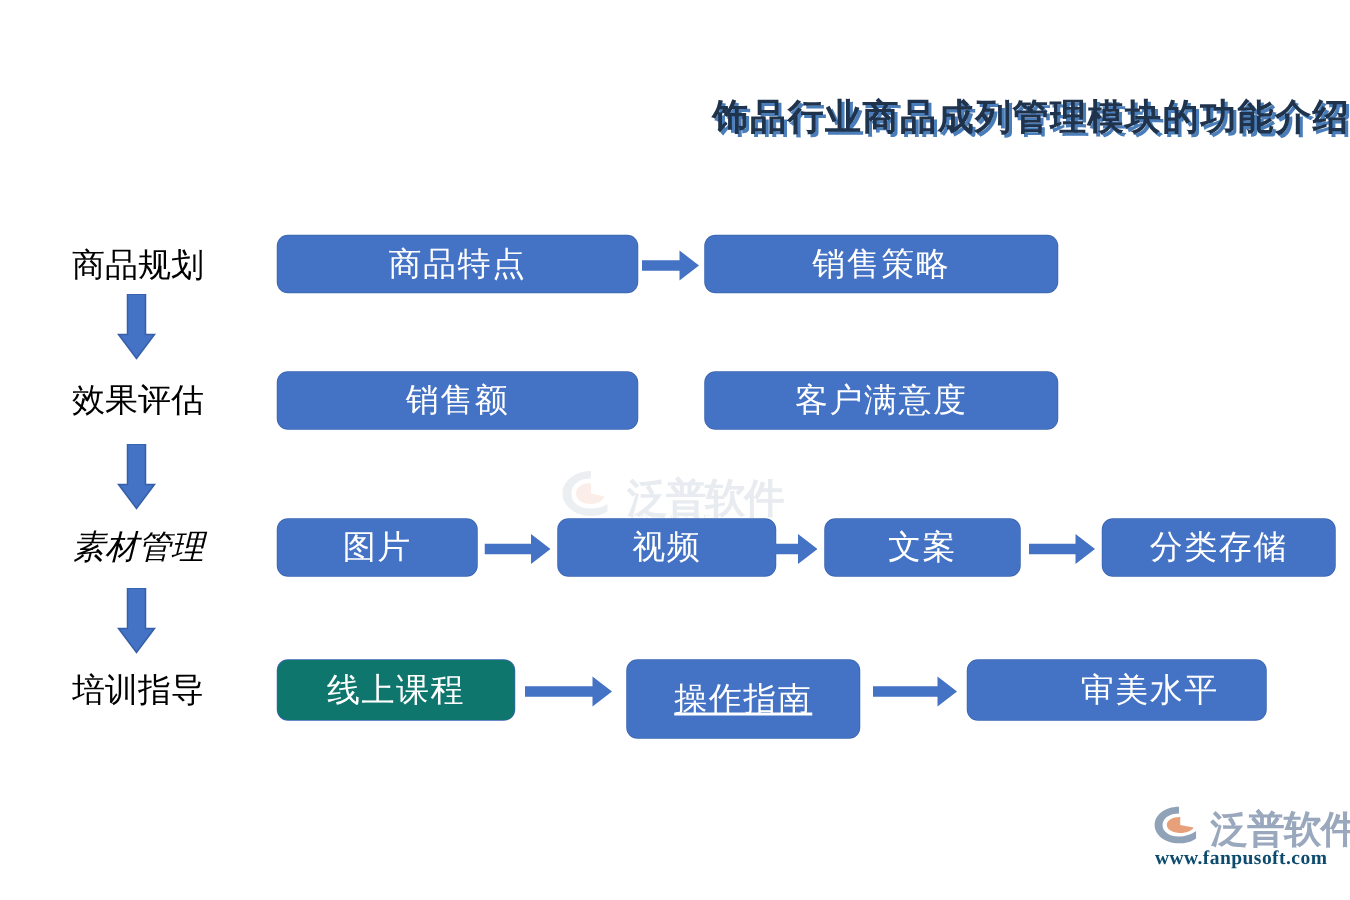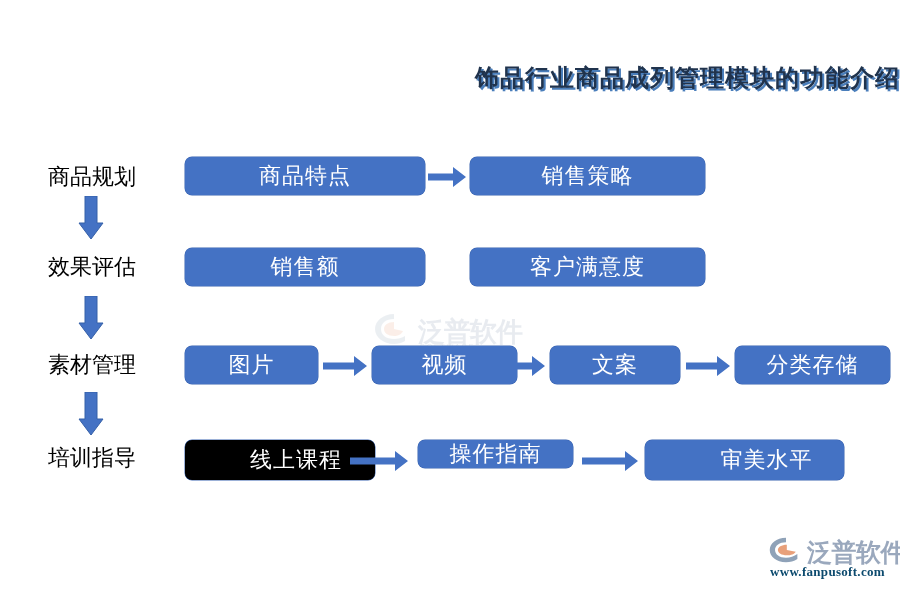--- a/index.html
+++ b/index.html
@@ -167,37 +167,37 @@
   <div id="rows-layer">
       <div class="stage-label" style="left: 17px; top: 166px;">商品规划</div>
       <div class="node-box" style="left: 185px; top: 157px; width: 240px; height: 38px; background: rgb(68, 114, 196); color: rgb(255, 255, 255);">商品特点</div>
       <div class="node-box" style="left: 470px; top: 157px; width: 235px; height: 38px; background: rgb(68, 114, 196); color: rgb(255, 255, 255);">销售策略</div>
       <div class="right-arrow" style="left: 428px; top: 166px; width: 38px;"><svg width="38" height="22" viewBox="0 0 38 22">
           <path d="M0 7.5 L25 7.5 L25 1 L38 11 L25 21 L25 14.5 L0 14.5 Z" fill="#4472C4"></path>
         </svg></div>
       <div class="stage-label" style="left: 17px; top: 256px;">效果评估</div>
       <div class="node-box" style="left: 185px; top: 248px; width: 240px; height: 38px; background: rgb(68, 114, 196); color: rgb(255, 255, 255);">销售额</div>
       <div class="node-box" style="left: 470px; top: 248px; width: 235px; height: 38px; background: rgb(68, 114, 196); color: rgb(255, 255, 255);">客户满意度</div>
-      <div class="stage-label" style="left: 17px; top: 354px;">素材管理</div>
+      <div class="stage-label" style="left: 17px; top: 354px; font-style: italic;">素材管理</div>
       <div class="node-box" style="left: 185px; top: 346px; width: 133px; height: 38px; background: rgb(68, 114, 196); color: rgb(255, 255, 255);">图片</div>
       <div class="node-box" style="left: 372px; top: 346px; width: 145px; height: 38px; background: rgb(68, 114, 196); color: rgb(255, 255, 255);">视频</div>
       <div class="node-box" style="left: 550px; top: 346px; width: 130px; height: 38px; background: rgb(68, 114, 196); color: rgb(255, 255, 255);">文案</div>
       <div class="node-box" style="left: 735px; top: 346px; width: 155px; height: 38px; background: rgb(68, 114, 196); color: rgb(255, 255, 255);">分类存储</div>
       <div class="right-arrow" style="left: 323px; top: 355px; width: 44px;"><svg width="44" height="22" viewBox="0 0 44 22">
           <path d="M0 7.5 L31 7.5 L31 1 L44 11 L31 21 L31 14.5 L0 14.5 Z" fill="#4472C4"></path>
         </svg></div>
       <div class="right-arrow" style="left: 500px; top: 355px; width: 45px;"><svg width="45" height="22" viewBox="0 0 45 22">
           <path d="M0 7.5 L32 7.5 L32 1 L45 11 L32 21 L32 14.5 L0 14.5 Z" fill="#4472C4"></path>
         </svg></div>
       <div class="right-arrow" style="left: 686px; top: 355px; width: 44px;"><svg width="44" height="22" viewBox="0 0 44 22">
           <path d="M0 7.5 L31 7.5 L31 1 L44 11 L31 21 L31 14.5 L0 14.5 Z" fill="#4472C4"></path>
         </svg></div>
-      <div class="stage-label" style="left: 17px; top: 449px; font-family: Liberation Mono, monospace;">培训指导</div>
-      <div class="node-box" style="left: 185px; top: 440px; width: 158px; height: 40px; background: #000000; color: rgb(255, 255, 255); padding-left: 32px;">线上课程</div>
-      <div class="node-box" style="left: 418px; top: 440px; width: 155px; height: 28px; background: rgb(68, 114, 196); color: rgb(255, 255, 255);">操作指南</div>
+      <div class="stage-label" style="left: 17px; top: 449px;">培训指导</div>
+      <div class="node-box" style="left: 185px; top: 440px; width: 158px; height: 40px; background: #0f766e; color: rgb(255, 255, 255);">线上课程</div>
+      <div class="node-box" style="left: 418px; top: 440px; width: 155px; height: 52px; background: rgb(68, 114, 196); color: rgb(255, 255, 255); text-decoration: underline;">操作指南</div>
       <div class="node-box" style="left: 645px; top: 440px; width: 155px; height: 40px; background: rgb(68, 114, 196); color: rgb(255, 255, 255); padding-left: 44px;">审美水平</div>
       <div class="right-arrow" style="left: 350px; top: 450px; width: 58px;"><svg width="58" height="22" viewBox="0 0 58 22">
           <path d="M0 7.5 L45 7.5 L45 1 L58 11 L45 21 L45 14.5 L0 14.5 Z" fill="#4472C4"></path>
         </svg></div>
       <div class="right-arrow" style="left: 582px; top: 450px; width: 56px;"><svg width="56" height="22" viewBox="0 0 56 22">
           <path d="M0 7.5 L43 7.5 L43 1 L56 11 L43 21 L43 14.5 L0 14.5 Z" fill="#4472C4"></path>
         </svg></div>
     </div>
   <div id="down-arrows-layer">
       <div class="down-arrow" style="left: 78px; top: 196px;"><svg width="26" height="44" viewBox="0 0 26 44">

